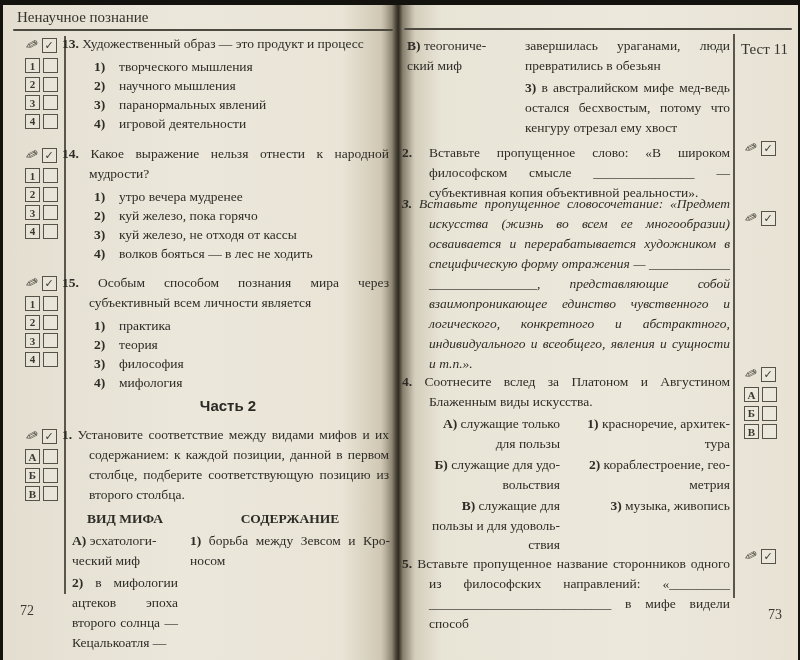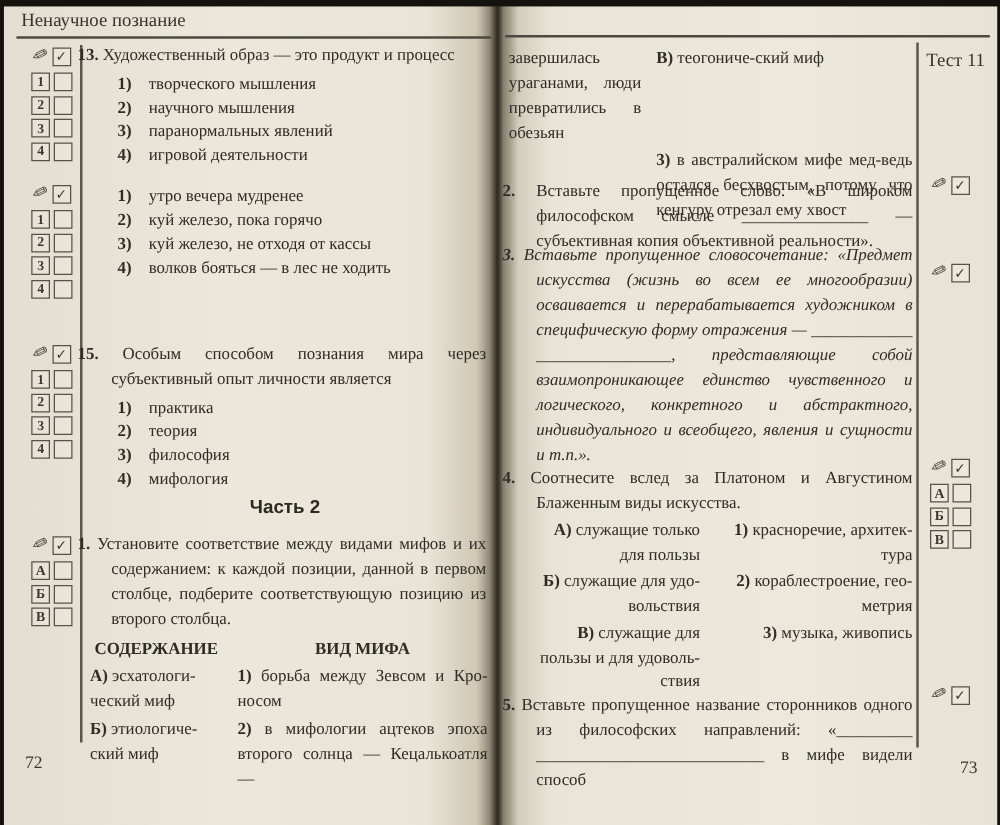--- a/index.html
+++ b/index.html
@@ -127,20 +127,21 @@
       <span class="bx num">3</span>
       <span class="bx"></span>
     </div>
   <div class="mrow">
       <span class="bx num">4</span>
       <span class="bx"></span>
     </div>
 </div>
 
 <div class="t just" style="left:67px;top:144px;width:322px;">
+  <p class="qp"><b>14.</b> <span>Какое выражение нельзя отнести к народной мудрости?</span></p>
   <div class="opts">
     <div class="opt">
         <span class="on">1)</span>
         <span>утро вечера мудренее</span>
       </div>
     <div class="opt">
         <span class="on">2)</span>
         <span>куй железо, пока горячо</span>
       </div>
     <div class="opt">
@@ -171,21 +172,21 @@
       <span class="bx num">3</span>
       <span class="bx"></span>
     </div>
   <div class="mrow">
       <span class="bx num">4</span>
       <span class="bx"></span>
     </div>
 </div>
 
 <div class="t just" style="left:67px;top:273px;width:322px;">
-  <p class="qp"><b>15.</b> <span>Особым способом познания мира через субъективный опыт личности является</span></p>
+  <p class="qp"><b>15.</b> <span>Особым способом познания мира через субъективный всем личности является</span></p>
   <div class="opts">
     <div class="opt">
         <span class="on">1)</span>
         <span>практика</span>
       </div>
     <div class="opt">
         <span class="on">2)</span>
         <span>теория</span>
       </div>
     <div class="opt">
@@ -218,37 +219,36 @@
       <span class="bx num">В</span>
       <span class="bx"></span>
     </div>
 </div>
 
 <div class="t just" style="left:67px;top:425px;width:322px;">
   <p class="qp"><b>1.</b> <span>Установите соответствие между видами мифов и их содержанием: к каждой позиции, данной в первом столбце, подберите соответствующую позицию из второго столбца.</span></p>
 </div>
 
 <div class="t match m2" style="left:72px;top:509px;width:318px;">
+  <div class="mh">ВИД МИФА</div>
   <div class="mh">СОДЕРЖАНИЕ</div>
-  <div class="mh">ВИД МИФА</div>
   <div class="cell"><b>А)</b> <span>эсхатологи-ческий миф</span></div>
   <div class="cell just"><b>1)</b> <span>борьба между Зевсом и Кро-носом</span></div>
-  <div class="cell"><b>Б)</b> <span>этиологиче-ский миф</span></div>
   <div class="cell just"><b>2)</b> <span>в мифологии ацтеков эпоха второго солнца — Кецалькоатля —</span></div>
 </div>
 
 <div class="t pn" style="left:20px;top:601px;">72</div>
 
 <div class="t hdr" style="left:407px;top:8px;width:381px;text-align:right;margin-top:32px;">Тест 11</div>
 <div class="rule" style="left:404px;top:28px;width:388px;"></div>
 <div class="vl" style="left:733px;top:34px;height:564px;"></div>
 
 <div class="t match m2" style="left:407px;top:36px;width:323px;">
+  <div class="cell"><b>В)</b> <span>теогониче-ский миф</span></div>
   <div class="cell just"><span>завершилась ураганами, люди превратились в обезьян</span></div>
-  <div class="cell"><b>В)</b> <span>теогониче-ский миф</span></div>
   <div class="cell"></div>
   <div class="cell just"><b>3)</b> <span>в австралийском мифе мед-ведь остался бесхвостым, потому что кенгуру отрезал ему хвост</span></div>
 </div>
 
 <div class="mw" style="left:744px;top:140px;">
   <div class="mwtop">
     <span class="pencil">✎</span>
     <span class="bx chk">✓</span>
   </div>
 </div>

